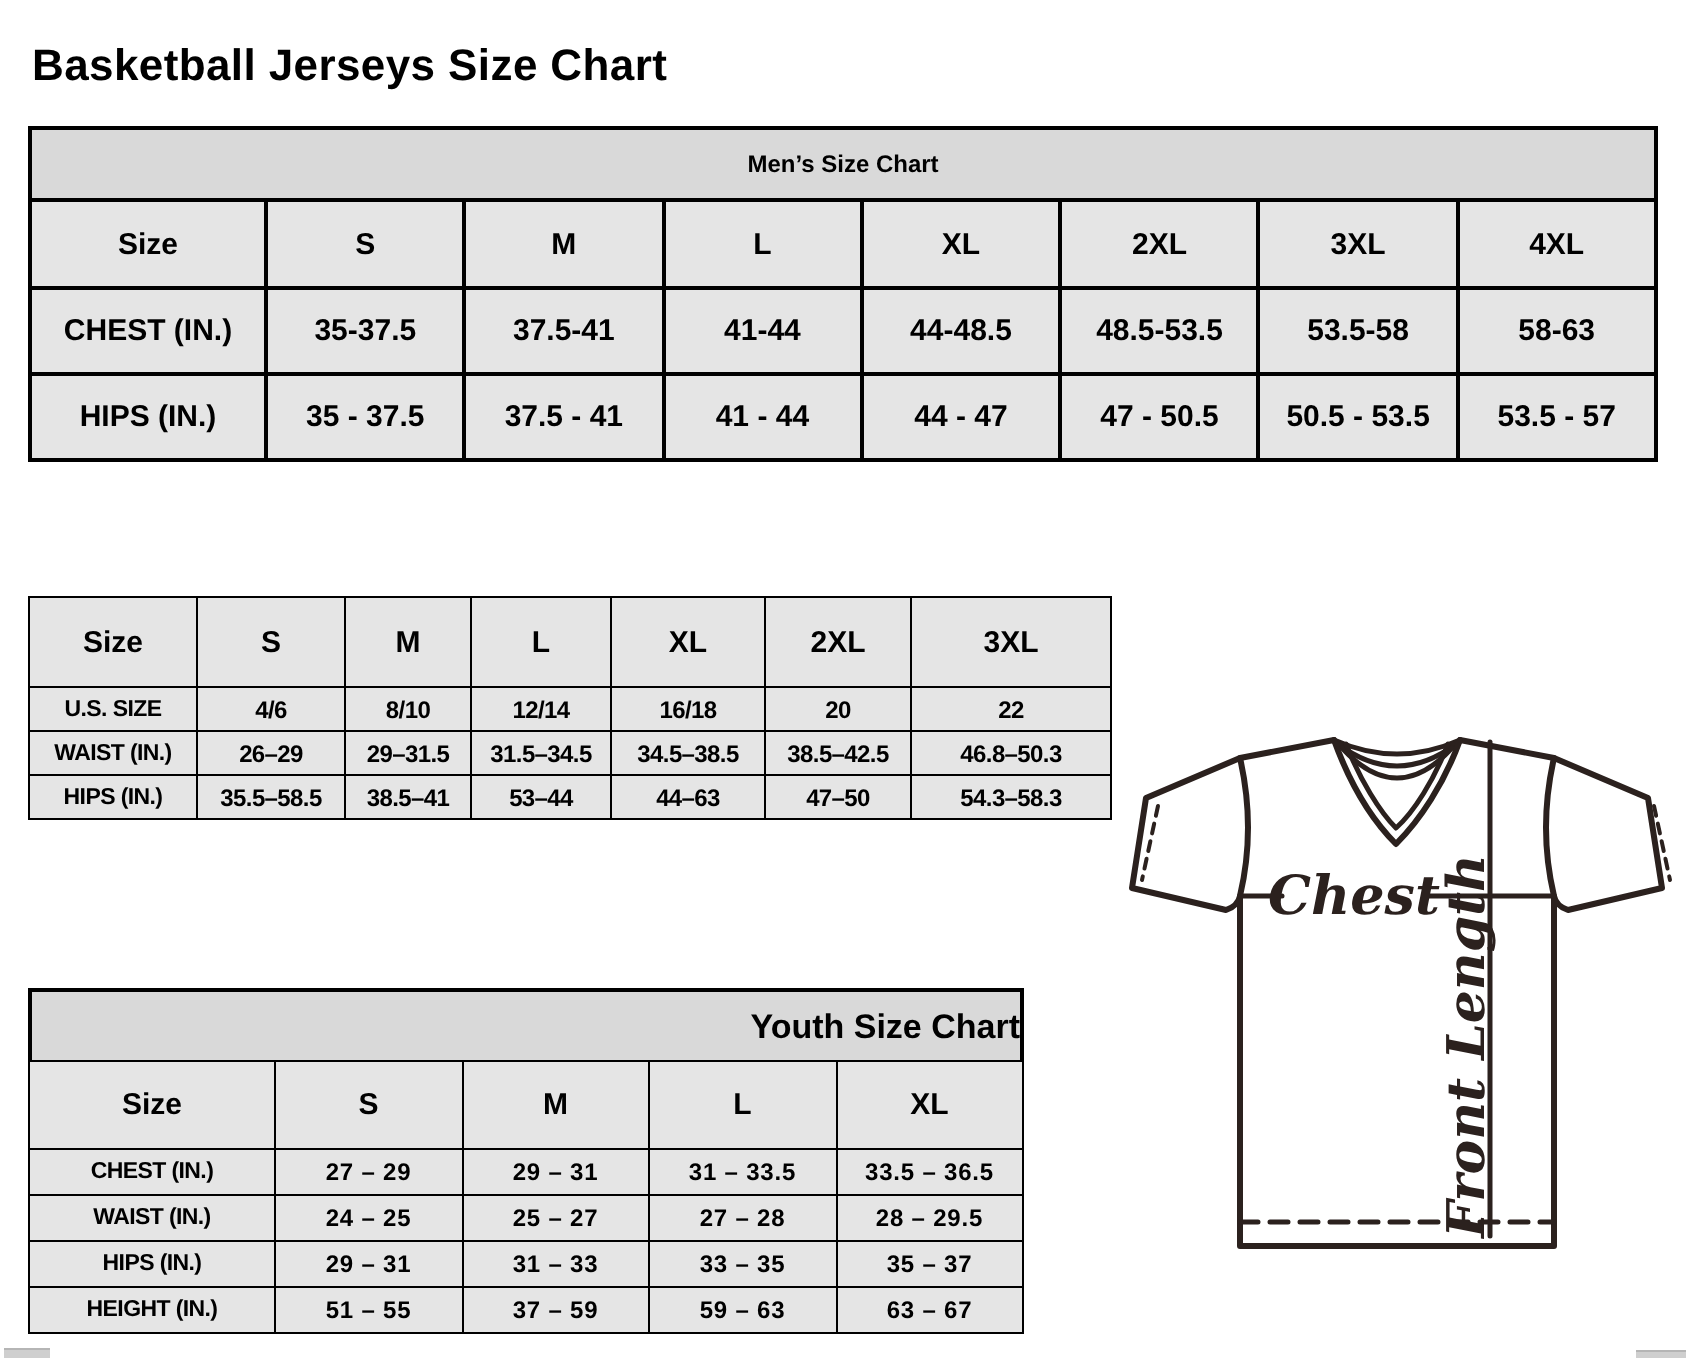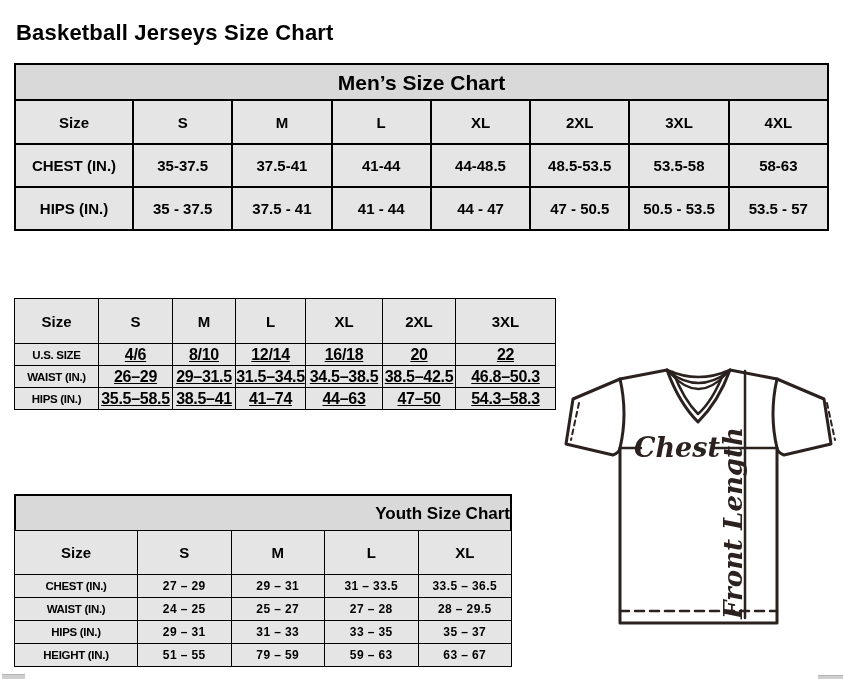--- a/index.html
+++ b/index.html
@@ -14,34 +14,34 @@
   .chart{position:absolute;}
   .chart-title{
     background:#d9d9d9;border:2px solid #000;text-align:center;
     font-weight:bold;box-sizing:border-box;
   }
   table{width:100%;border-collapse:collapse;table-layout:fixed;margin-top:-2px;background:#e5e5e5;}
   th,td{border:2px solid #000;text-align:center;font-weight:bold;padding:0;overflow:hidden;white-space:nowrap;}
 
   
   #mens{left:14px;top:63px;width:815px;}
-  #mens .chart-title{height:38px;line-height:35px;font-size:21px;}
+  #mens .chart-title{height:38px;line-height:35px;font-size:12px;}
   #mens thead tr{height:44px;}
   #mens tbody tr{height:43px;}
   #mens th,#mens td{font-size:15px;}
 
   
   #womens{left:14px;top:300px;width:542px;}
   #womens .chart-title{height:37px;line-height:34px;font-size:16px;}
   #womens thead tr{height:45px;}
   #womens tbody tr{height:22px;}
   #womens th,#womens td{border-width:1.5px;}
   #womens thead th{font-size:15px;}
   #womens tbody th{font-size:11.5px;letter-spacing:-.3px;}
-  #womens tbody td{font-size:16px;letter-spacing:-.3px;text-decoration:underline;}
+  #womens tbody td{font-size:12px;letter-spacing:-.3px;}
 
   
   #youth{left:14px;top:494px;width:498px;}
   #youth .chart-title{height:38px;line-height:35px;font-size:17px;text-align:right;}
   #youth thead tr{height:44px;}
   #youth tbody tr{height:23px;}
   #youth th,#youth td{border-width:1.5px;}
   #youth thead th{font-size:15px;}
   #youth tbody th{font-size:11.5px;letter-spacing:-.3px;}
   #youth tbody td{font-size:12px;letter-spacing:.4px;}
@@ -146,21 +146,21 @@
           <td>29–31.5</td>
           <td>31.5–34.5</td>
           <td>34.5–38.5</td>
           <td>38.5–42.5</td>
           <td>46.8–50.3</td>
         </tr>
         <tr>
           <th>HIPS (IN.)</th>
           <td>35.5–58.5</td>
           <td>38.5–41</td>
-          <td>41–74</td>
+          <td>53–44</td>
           <td>44–63</td>
           <td>47–50</td>
           <td>54.3–58.3</td>
         </tr>
       </tbody>
     </table>
 </div>
 
 <div class="chart" id="youth">
   <div class="chart-title">Youth Size Chart</div>
@@ -196,21 +196,21 @@
         <tr>
           <th>HIPS (IN.)</th>
           <td>29 – 31</td>
           <td>31 – 33</td>
           <td>33 – 35</td>
           <td>35 – 37</td>
         </tr>
         <tr>
           <th>HEIGHT (IN.)</th>
           <td>51 – 55</td>
-          <td>79 – 59</td>
+          <td>37 – 59</td>
           <td>59 – 63</td>
           <td>63 – 67</td>
         </tr>
       </tbody>
     </table>
 </div>
 
 <div class="jersey-wrap">
   <svg viewBox="0 0 280 314">
     <g fill="none" stroke="#2b211e" stroke-width="3" stroke-linejoin="round" stroke-linecap="round">

